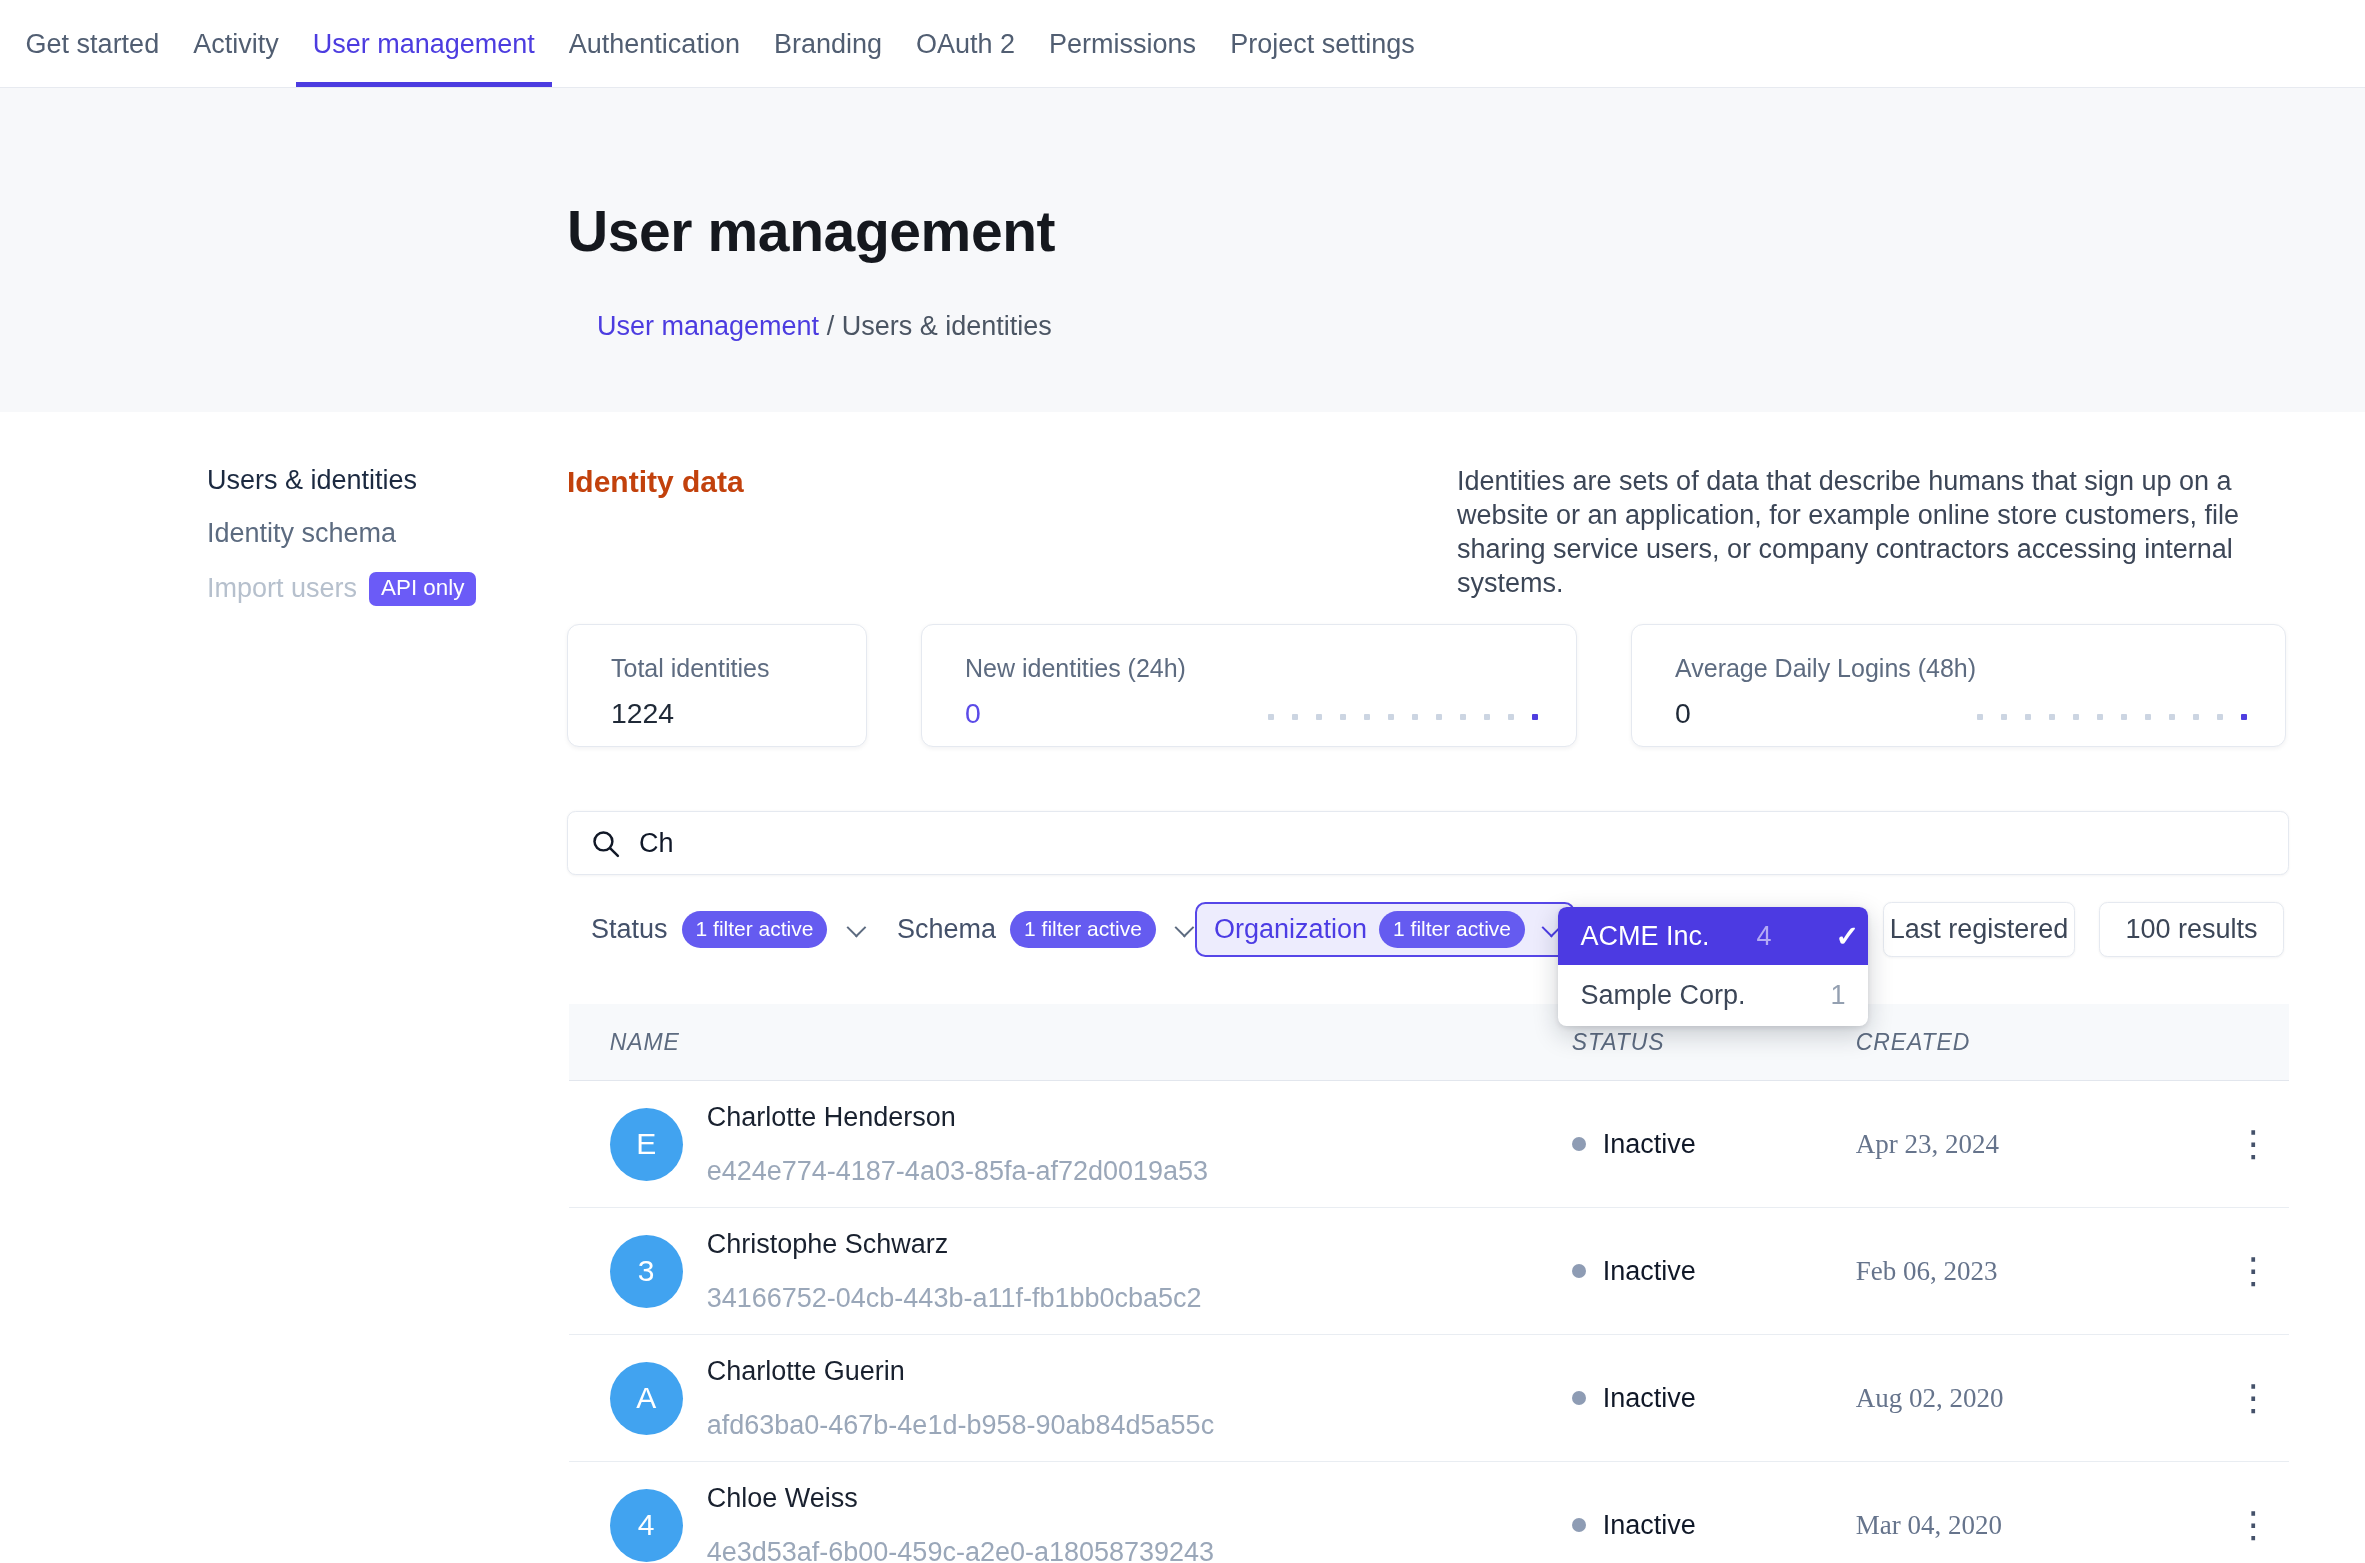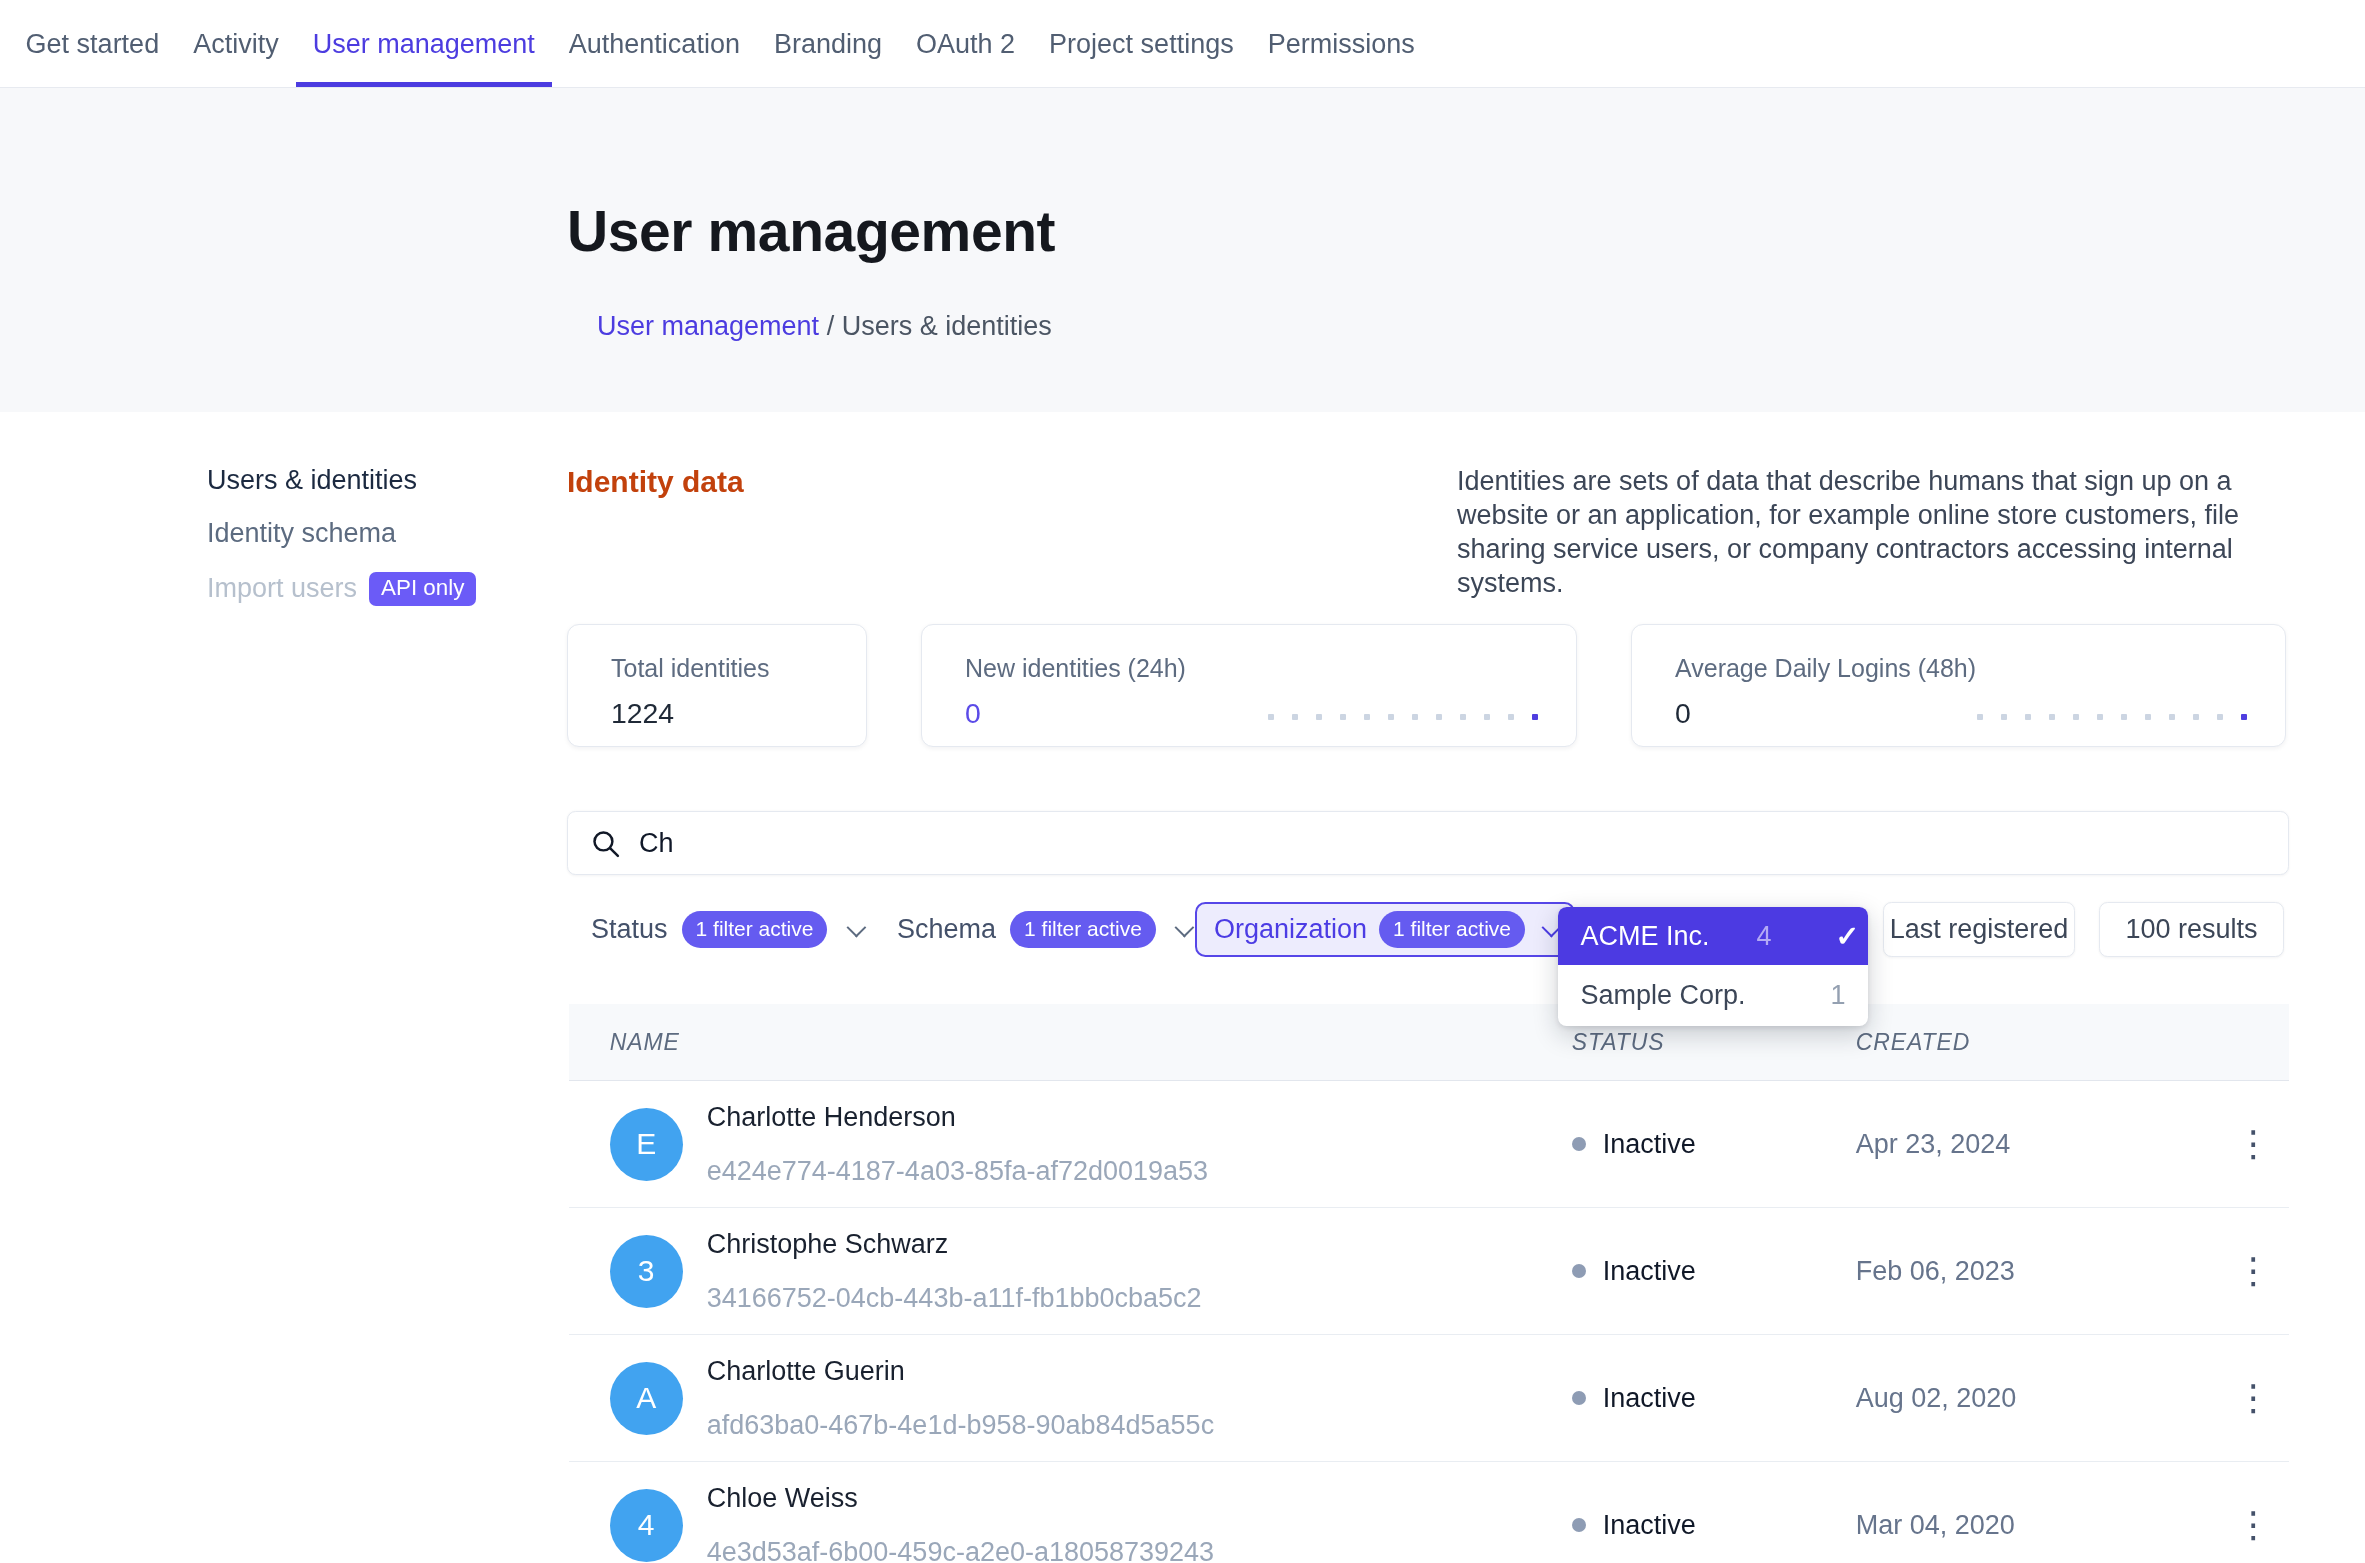--- a/index.html
+++ b/index.html
@@ -179,36 +179,36 @@
   .avatar {
     width: 73px; height: 73px; border-radius: 50%; background: #41a3f0; flex: 0 0 auto;
     color: #fff; font-size: 30px; display: flex; align-items: center; justify-content: center;
   }
   .nm-stack { display: flex; flex-direction: column; gap: 23px; }
   .nm { font-size: 27px; color: #19212f; font-weight: 500; }
   .uuid { font-size: 27px; color: #9aa7b9; }
   .cell-status { display: flex; align-items: center; gap: 17px; }
   .status-dot { width: 14px; height: 14px; border-radius: 50%; background: #8e9cb4; }
   .status-text { font-size: 27px; color: #101828; }
-  .cell-created { font-size: 27px; color: #66748c; }
+  .cell-created { font-size: 27px; color: #66748c; font-family: Liberation Serif, serif; }
   .cell-menu { display: flex; justify-content: center; }
   .kebab { font-size: 36px; color: #44516a; line-height: 36px; cursor: pointer; padding: 3.4px 12px; }
 </style>
 </head>
 <body>
 
 <nav class="topnav">
   <div class="nav-item">Get started</div>
   <div class="nav-item">Activity</div>
   <div class="nav-item active">User management</div>
   <div class="nav-item">Authentication</div>
   <div class="nav-item">Branding</div>
   <div class="nav-item">OAuth 2</div>
+  <div class="nav-item">Permissions</div>
   <div class="nav-item">Project settings</div>
-  <div class="nav-item">Permissions</div>
 </nav>
 
 <header class="page-header">
   <h1 class="page-title">User management</h1>
   <div class="breadcrumb">
     <a>User management</a><span class="crumb-rest"> / </span><span class="crumb-rest">Users &amp; identities</span>
   </div>
 </header>
 
 <div class="content">

